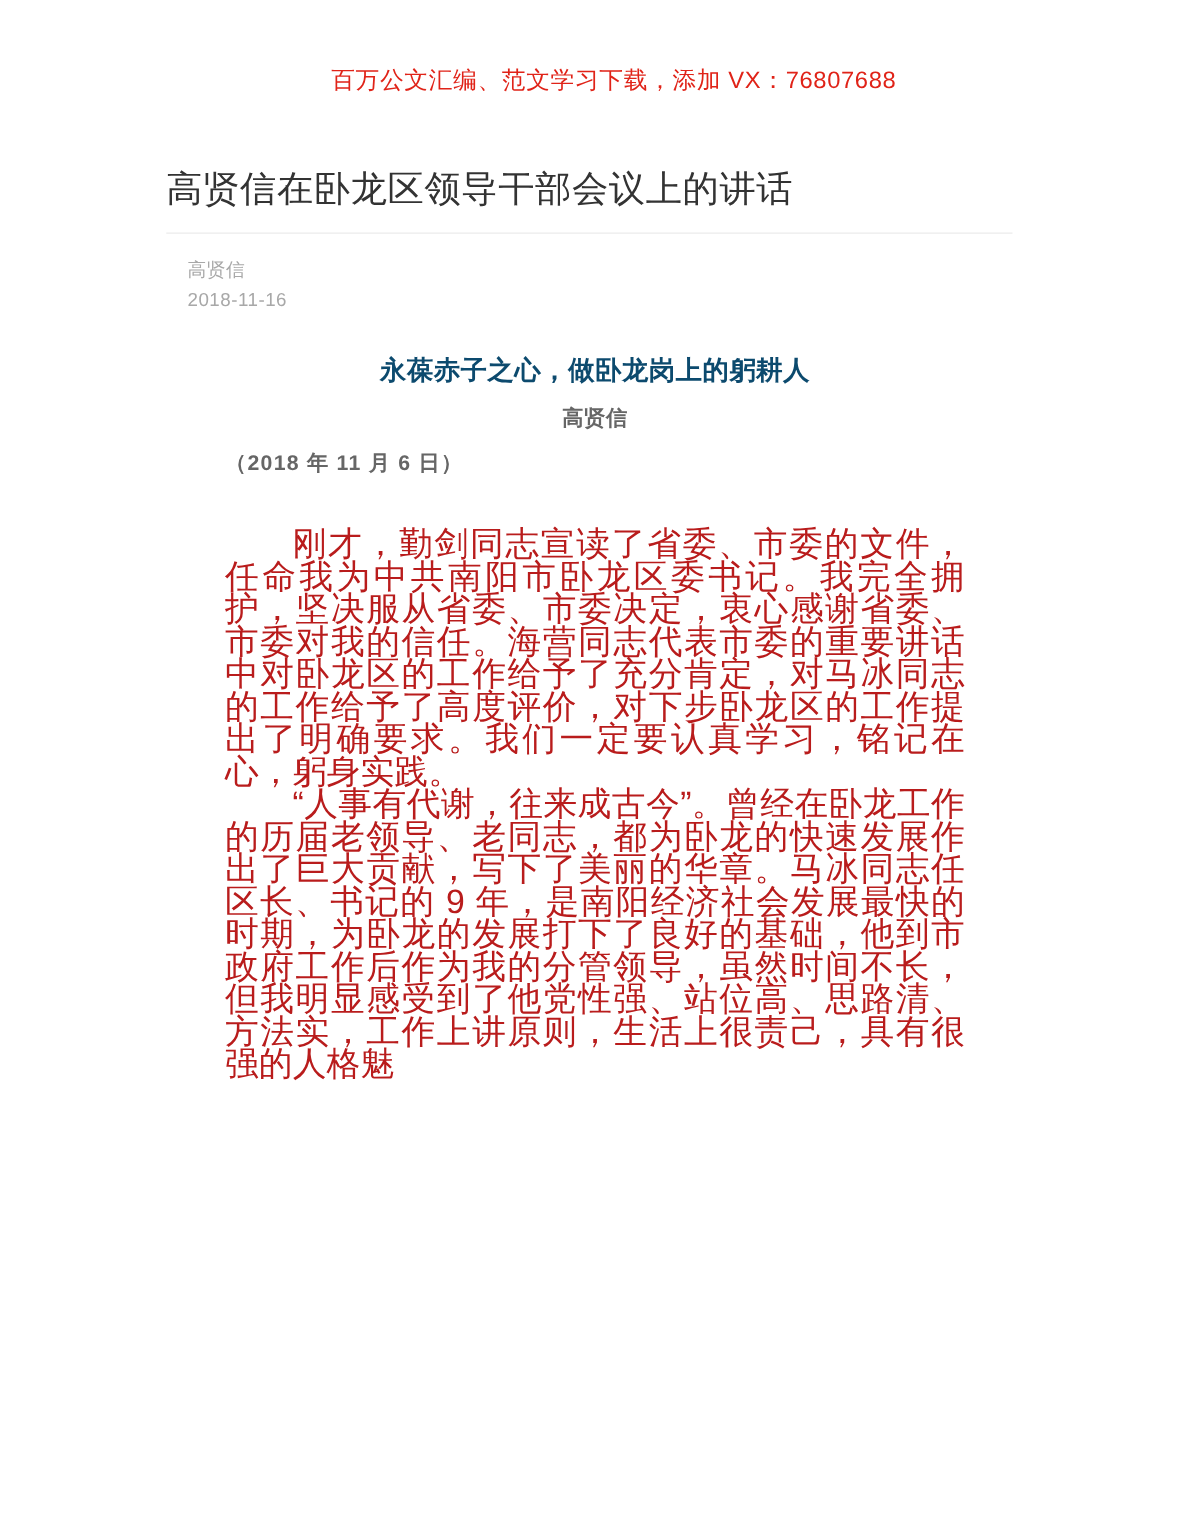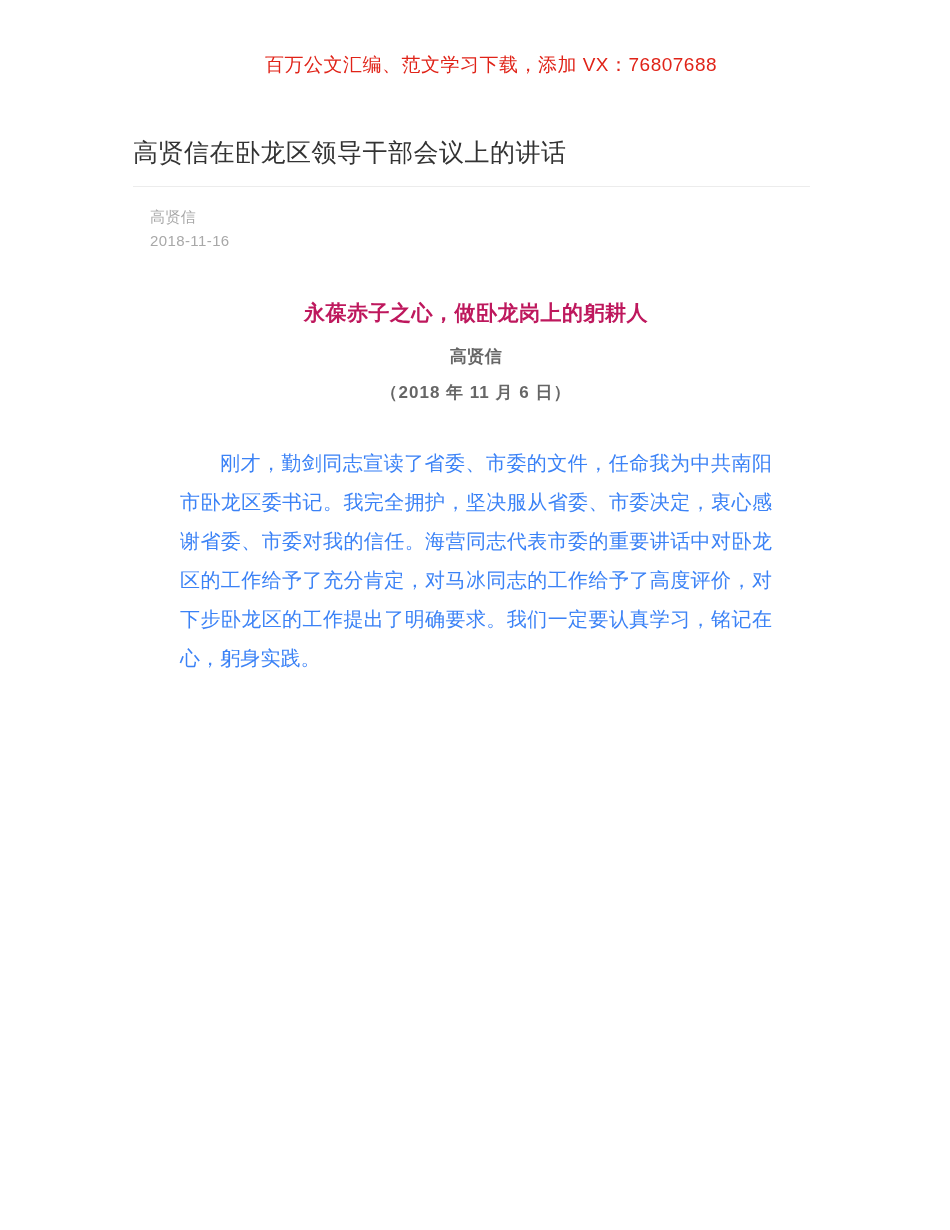--- a/index.html
+++ b/index.html
@@ -31,21 +31,21 @@
   }
 
   
   .article-header {
     position: absolute;
     top: 134px;
     left: 133px;
     width: 677px;
   }
   .article-title {
-    font-size: 25px;
+    font-size: 29px;
     font-weight: 400;
     color: #333333;
     line-height: 36px;
     letter-spacing: 0.5px;
     margin: 0;
     padding: 0 0 16px 0;
     white-space: nowrap;
   }
   .header-divider {
     height: 1px;
@@ -66,53 +66,52 @@
 
   
   .doc {
     position: absolute;
     top: 282px;
     left: 180px;
     width: 592px;
   }
   .doc-title {
     text-align: center;
-    color: #be185d;
+    color: #0c4a6e;
     font-size: 21px;
     font-weight: bold;
     line-height: 30px;
     letter-spacing: 0.5px;
-    margin: 16px;
+    margin: 0;
   }
   .doc-author {
     text-align: center;
     color: #666666;
     font-size: 17px;
     font-weight: bold;
     line-height: 26px;
     margin-top: 10px;
     letter-spacing: 0.5px;
   }
   .doc-date {
-    text-align: center;
     color: #666666;
     font-size: 17px;
     font-weight: bold;
     line-height: 26px;
     margin-top: 10px;
     letter-spacing: 1px;
   }
   .doc-paragraphs {
     margin-top: 38px;
   }
   .doc-paragraphs p {
     margin: 0;
-    color: #3b82f6;
-    font-size: 20px;
-    line-height: 39px;
+    color: #b91c1c;
+    font-size: 27px;
+    line-height: 26px;
     text-align: justify;
     text-align-last: left;
     text-indent: 2em;
     letter-spacing: 0.1px;
     word-break: break-all;
   }
 </style>
 </head>
 <body>
 
@@ -127,14 +126,15 @@
   </div>
 </div>
 
 <div class="doc">
   <div class="doc-title">永葆赤子之心，做卧龙岗上的躬耕人</div>
   <div class="doc-author">高贤信</div>
   <div class="doc-date">（2018 年 11 月 6 日）</div>
 
   <div class="doc-paragraphs">
     <p>刚才，勤剑同志宣读了省委、市委的文件，任命我为中共南阳市卧龙区委书记。我完全拥护，坚决服从省委、市委决定，衷心感谢省委、市委对我的信任。海营同志代表市委的重要讲话中对卧龙区的工作给予了充分肯定，对马冰同志的工作给予了高度评价，对下步卧龙区的工作提出了明确要求。我们一定要认真学习，铭记在心，躬身实践。</p>
+    <p>“人事有代谢，往来成古今”。曾经在卧龙工作的历届老领导、老同志，都为卧龙的快速发展作出了巨大贡献，写下了美丽的华章。马冰同志任区长、书记的 9 年，是南阳经济社会发展最快的时期，为卧龙的发展打下了良好的基础，他到市政府工作后作为我的分管领导，虽然时间不长，但我明显感受到了他党性强、站位高、思路清、方法实，工作上讲原则，生活上很责己，具有很强的人格魅</p>
   </div>
 </div>
 
 </body></html>

